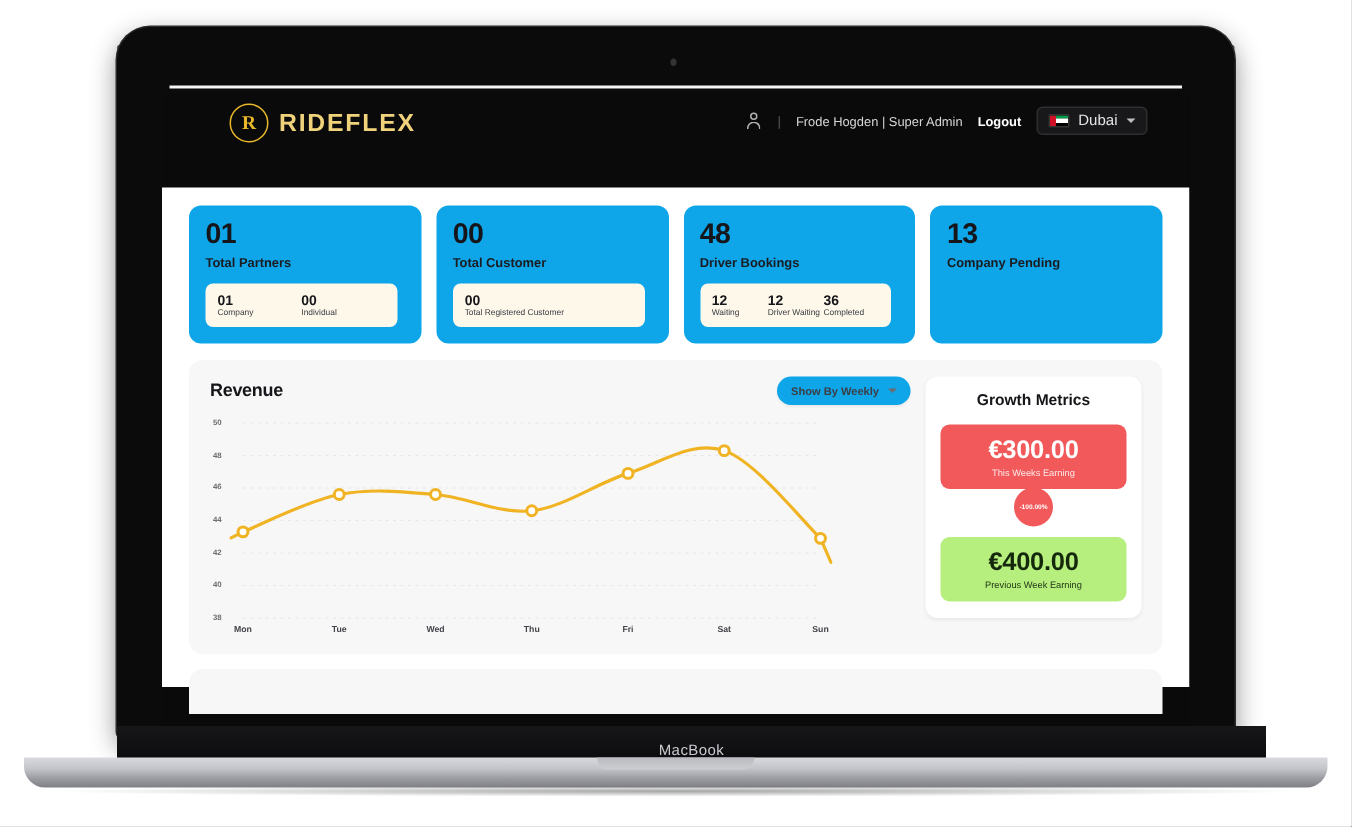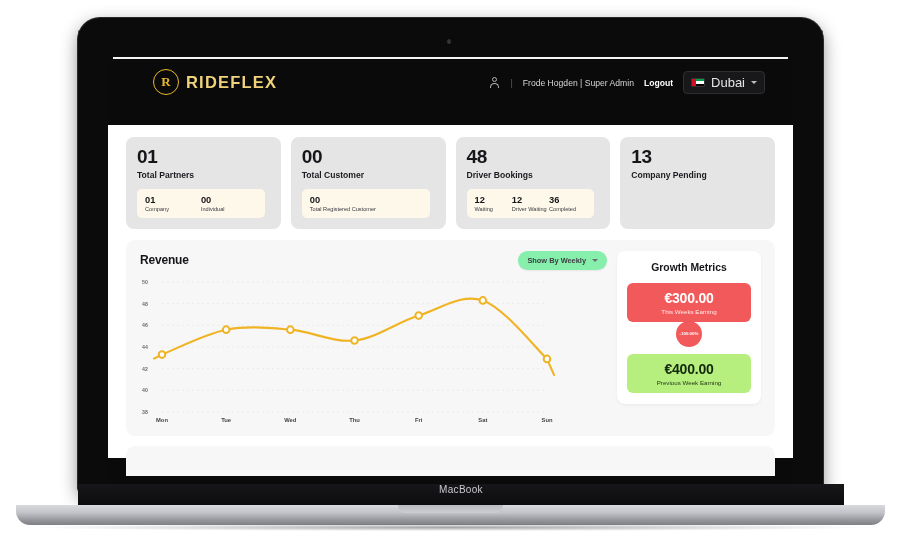--- a/index.html
+++ b/index.html
@@ -43,21 +43,21 @@
   }
   
   #bezel-line {
     position: absolute; left: 113px; top: 57px;
     width: 675px; height: 2px; background: #f4f4f4;
   }
   
   #bottom-bezel {
     position: absolute; left: 78px; top: 484px; width: 766px; height: 22px;
     background: linear-gradient(to bottom,#17171a,#0c0c0e);
-    display: flex; align-items: flex-start; justify-content: center;
+    display: flex; align-items: flex-end; justify-content: center;
   }
   #macbook-wordmark {
     color: #c9c9cf; font-size: 10px; letter-spacing: .3px;
     font-family: "Liberation Sans", sans-serif;
   }
   
   #laptop-base {
     position: absolute; left: 16px; top: 505px; width: 869px; height: 20px;
     background: linear-gradient(to bottom,#d9dade 0%,#c2c4c9 38%,#9a9ca2 70%,#7e8086 100%);
     border-radius: 0 0 14px 14px;
@@ -117,21 +117,21 @@
   #flag-icon {
     width: 14px; height: 9px; border-radius: 1px; overflow: hidden; display: flex;
     border: .5px solid #333;
   }
   #flag-icon .bar-red { width: 4px; background: #ce1126; }
   #flag-icon .stripes { flex: 1; display: flex; flex-direction: column; }
   #flag-icon .stripes span { flex: 1; }
   #flag-icon .s1 { background: #009e49; }
   #flag-icon .s2 { background: #ffffff; }
   #flag-icon .s3 { background: #000000; }
-  #region-label { color: #e4e4e4; font-size: 13px; }
+  #region-label { color: #e4e4e4; font-size: 10px; }
   .chev { width: 0; height: 0; border-left: 3.2px solid transparent; border-right: 3.2px solid transparent; border-top: 3.6px solid #bdbdbd; }
 
   
   #nav-bar {
     position: relative; width: 685px; height: 26px; background: #0a0a0b;
     display: flex; align-items: center; padding-left: 45px; gap: 0;
   }
   .nav-item {
     font-size: 8.3px; color: #ffffff; padding: 4px 9px; white-space: nowrap;
     cursor: pointer; letter-spacing: .1px;
@@ -142,21 +142,21 @@
 
   
   #dashboard-body {
     position: relative; width: 685px; height: 333px;
     background: #ffffff; padding: 12px 18px 0 18px;
   }
 
   
   #stats-row { display: flex; gap: 10px; }
   .stat-card {
-    flex: 1; background: #e5e5e5; border-radius: 8px; padding: 10px 16px 11px 11px;
+    flex: 1; background: #0ea5e9; border-radius: 8px; padding: 10px 16px 11px 11px;
   }
   .stat-value { font-size: 19px; font-weight: bold; color: #15151a; line-height: 1.05; letter-spacing: -.4px; }
   .stat-label { font-size: 8.6px; font-weight: bold; color: #1b1b20; margin-top: 3px; }
   .stat-sub {
     margin-top: 9px; background: #fdf8ea; border-radius: 5px;
     padding: 6px 8px; display: flex; gap: 0;
   }
   .sub-item { flex: 1; }
   .sub-item.wide { flex: 2; }
   .sub-val { font-size: 9.3px; font-weight: bold; color: #15151a; }
@@ -165,21 +165,21 @@
   
   #revenue-panel {
     margin-top: 11px; background: #f7f7f7; border-radius: 9px;
     padding: 11px 14px 8px 14px; position: relative;
     display: flex; gap: 10px;
   }
   #revenue-left { flex: 1; position: relative; }
   #revenue-head { display: flex; align-items: center; justify-content: space-between; }
   #revenue-title { font-size: 12px; font-weight: bold; color: #16161a; letter-spacing: -.2px; }
   .pill-select {
-    background: #86efac; border-radius: 13px; padding: 5px 9px;
+    background: #0ea5e9; border-radius: 13px; padding: 5px 9px;
     display: flex; align-items: center; gap: 6px; cursor: pointer;
     box-shadow: 0 1px 2px rgba(0,0,0,.07);
   }
   .pill-select span { font-size: 7.4px; color: #3d3d42; font-weight: bold; white-space: nowrap; }
 
   
   #chart-area { position: relative; height: 152px; margin-top: 6px; }
   #chart-svg { position: absolute; left: 0; top: 0; }
   .ytick { position: absolute; font-size: 5.2px; color: #6d6d72; font-weight: bold; }
   .xtick { position: absolute; font-size: 5.8px; color: #43434a; font-weight: bold; }
@@ -187,21 +187,21 @@
   
   #growth-panel {
     width: 144px; background: #ffffff; border-radius: 8px;
     padding: 11px 10px; text-align: center; align-self: flex-start;
     box-shadow: 0 1px 3px rgba(0,0,0,.06);
   }
   #growth-title { font-size: 10.4px; font-weight: bold; color: #16161a; }
   .metric-box { border-radius: 6px; padding: 7px 6px; }
   .metric-box.red { background: #f1595a; margin-top: 10px; }
   .metric-box.green { background: #b6ef7e; margin-top: 6px; }
-  .metric-amount { font-size: 14px; font-weight: bold; letter-spacing: -.2px; }
+  .metric-amount { font-size: 17px; font-weight: bold; letter-spacing: -.2px; }
   .metric-box.red .metric-amount { color: #ffffff; }
   .metric-box.red .metric-cap { color: #ffe9e9; }
   .metric-box.green .metric-amount { color: #14280c; }
   .metric-box.green .metric-cap { color: #1f3313; }
   .metric-cap { font-size: 6.2px; margin-top: 2px; }
   #growth-badge-wrap { position: relative; height: 26px; }
   #growth-badge {
     position: absolute; left: 50%; top: -1px; transform: translateX(-50%);
     width: 26px; height: 26px; border-radius: 50%;
     background: #f1595a; display: flex; align-items: center; justify-content: center;

